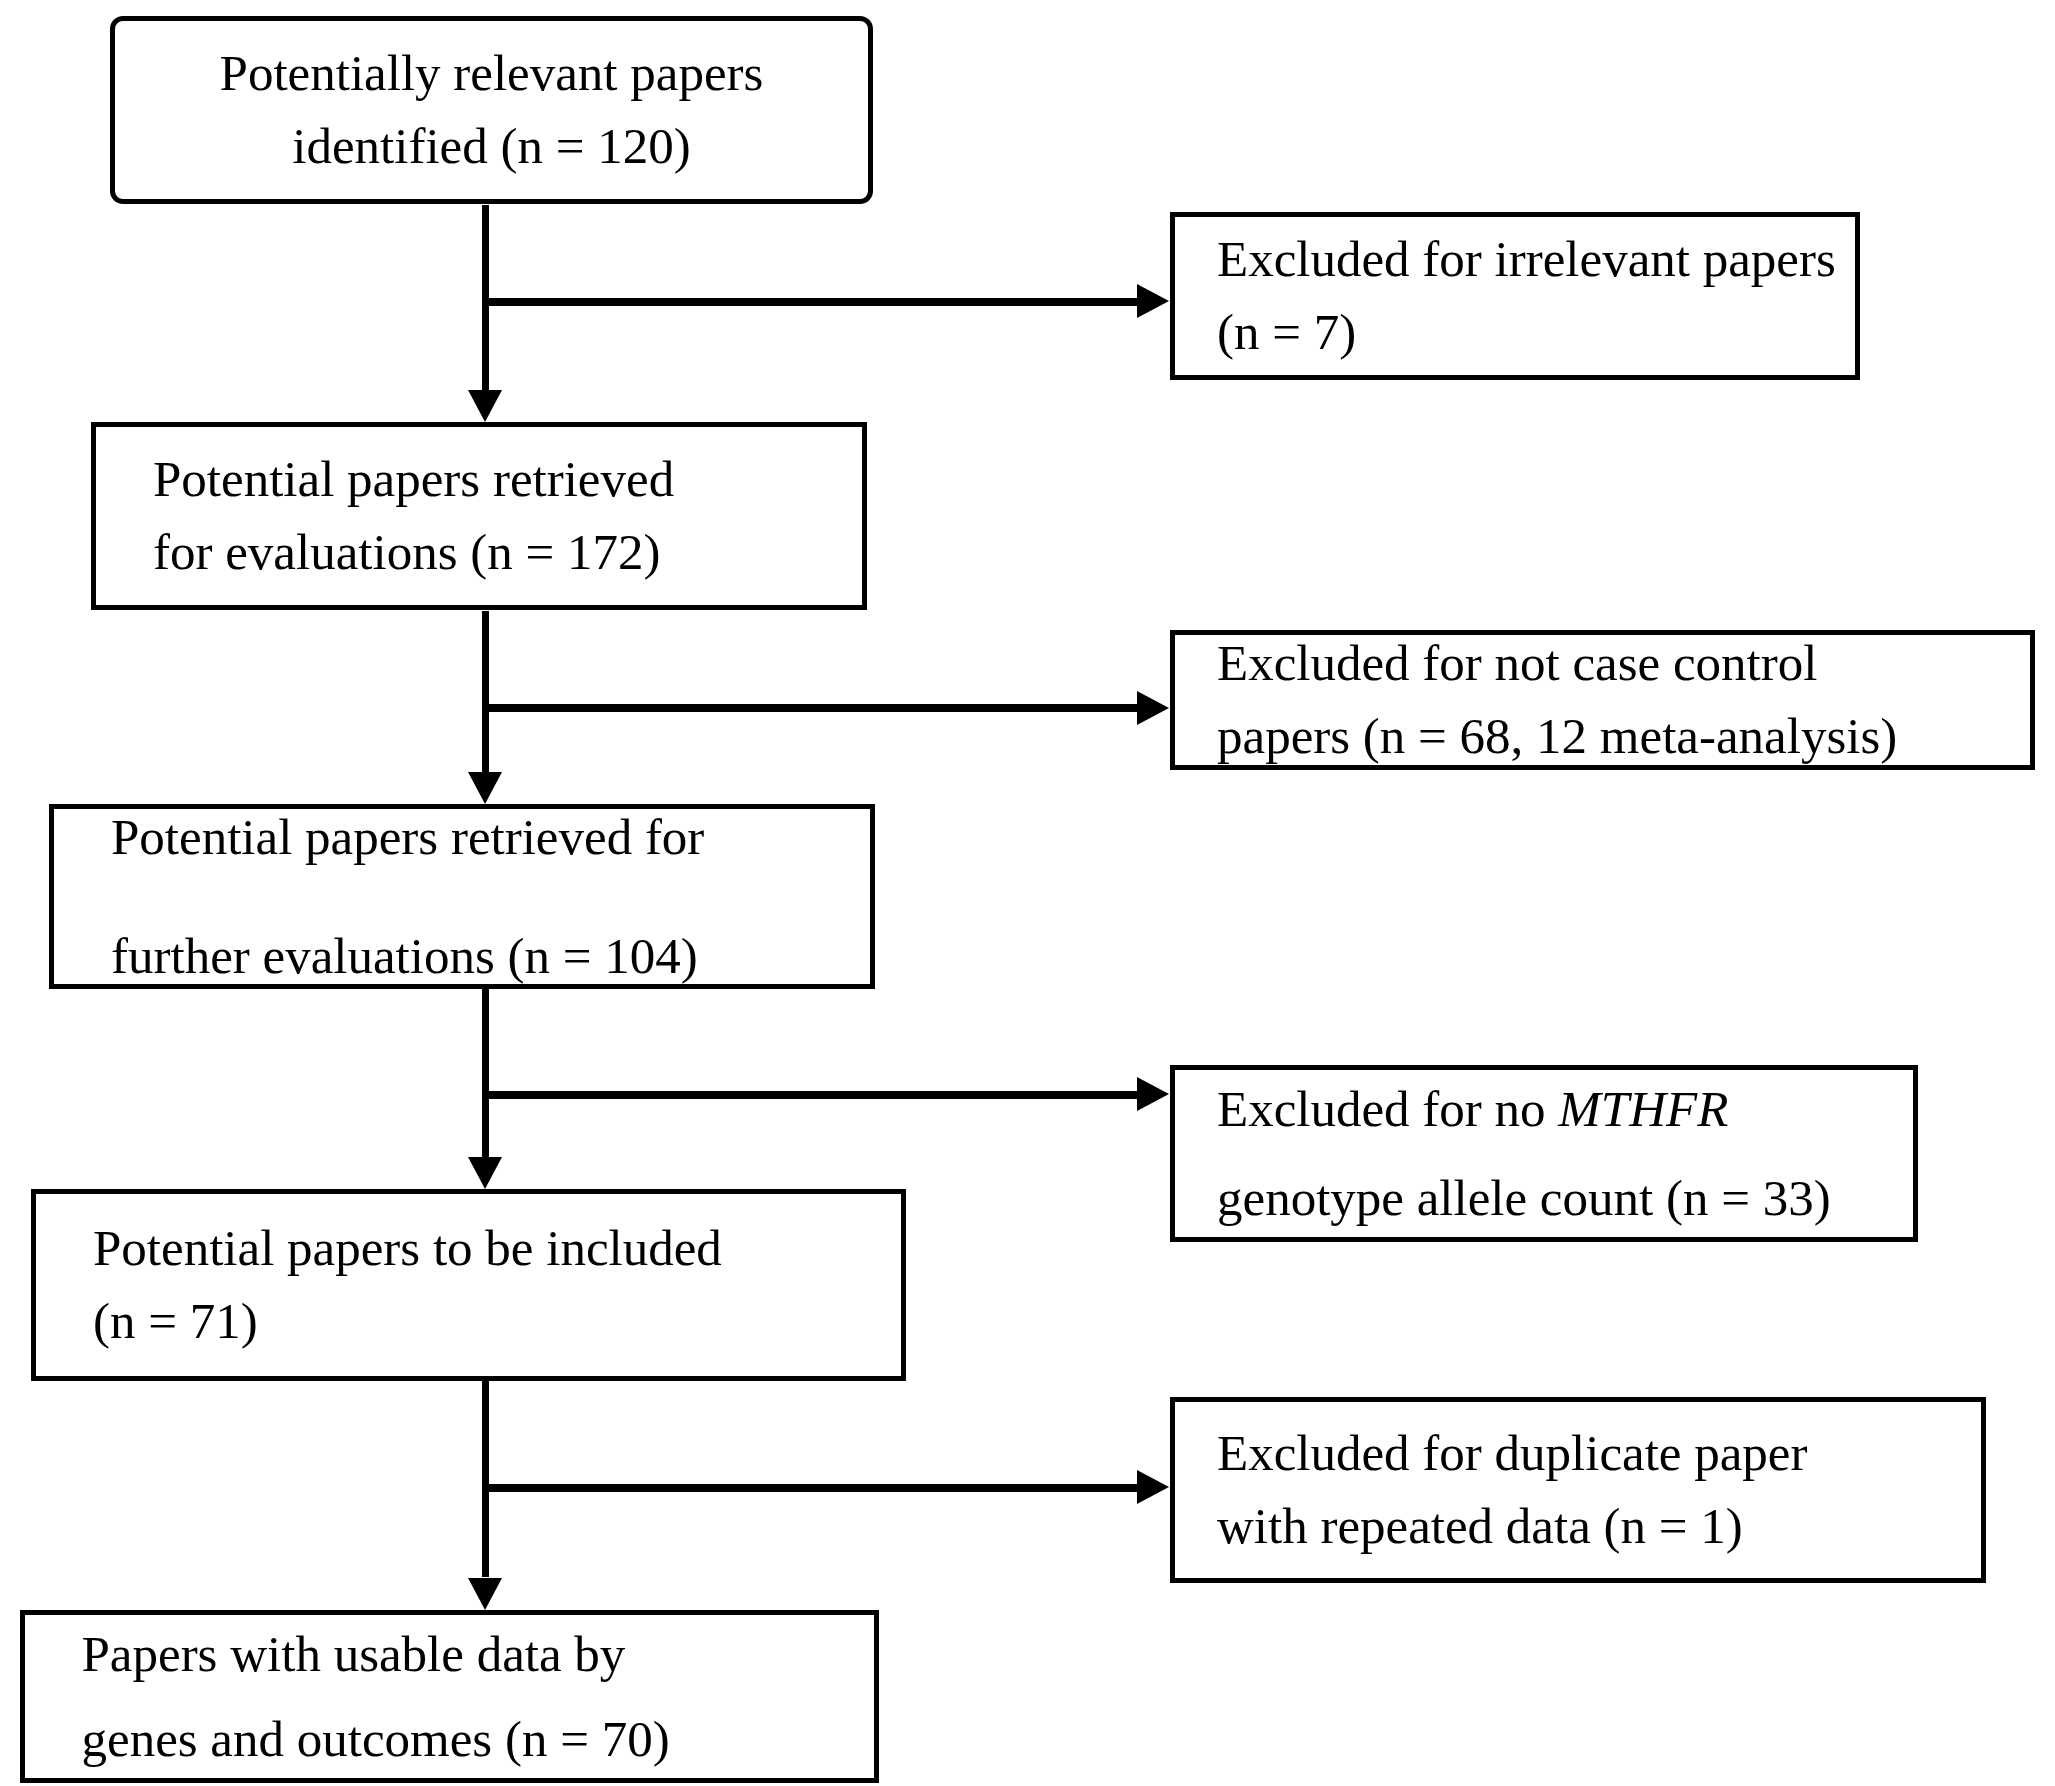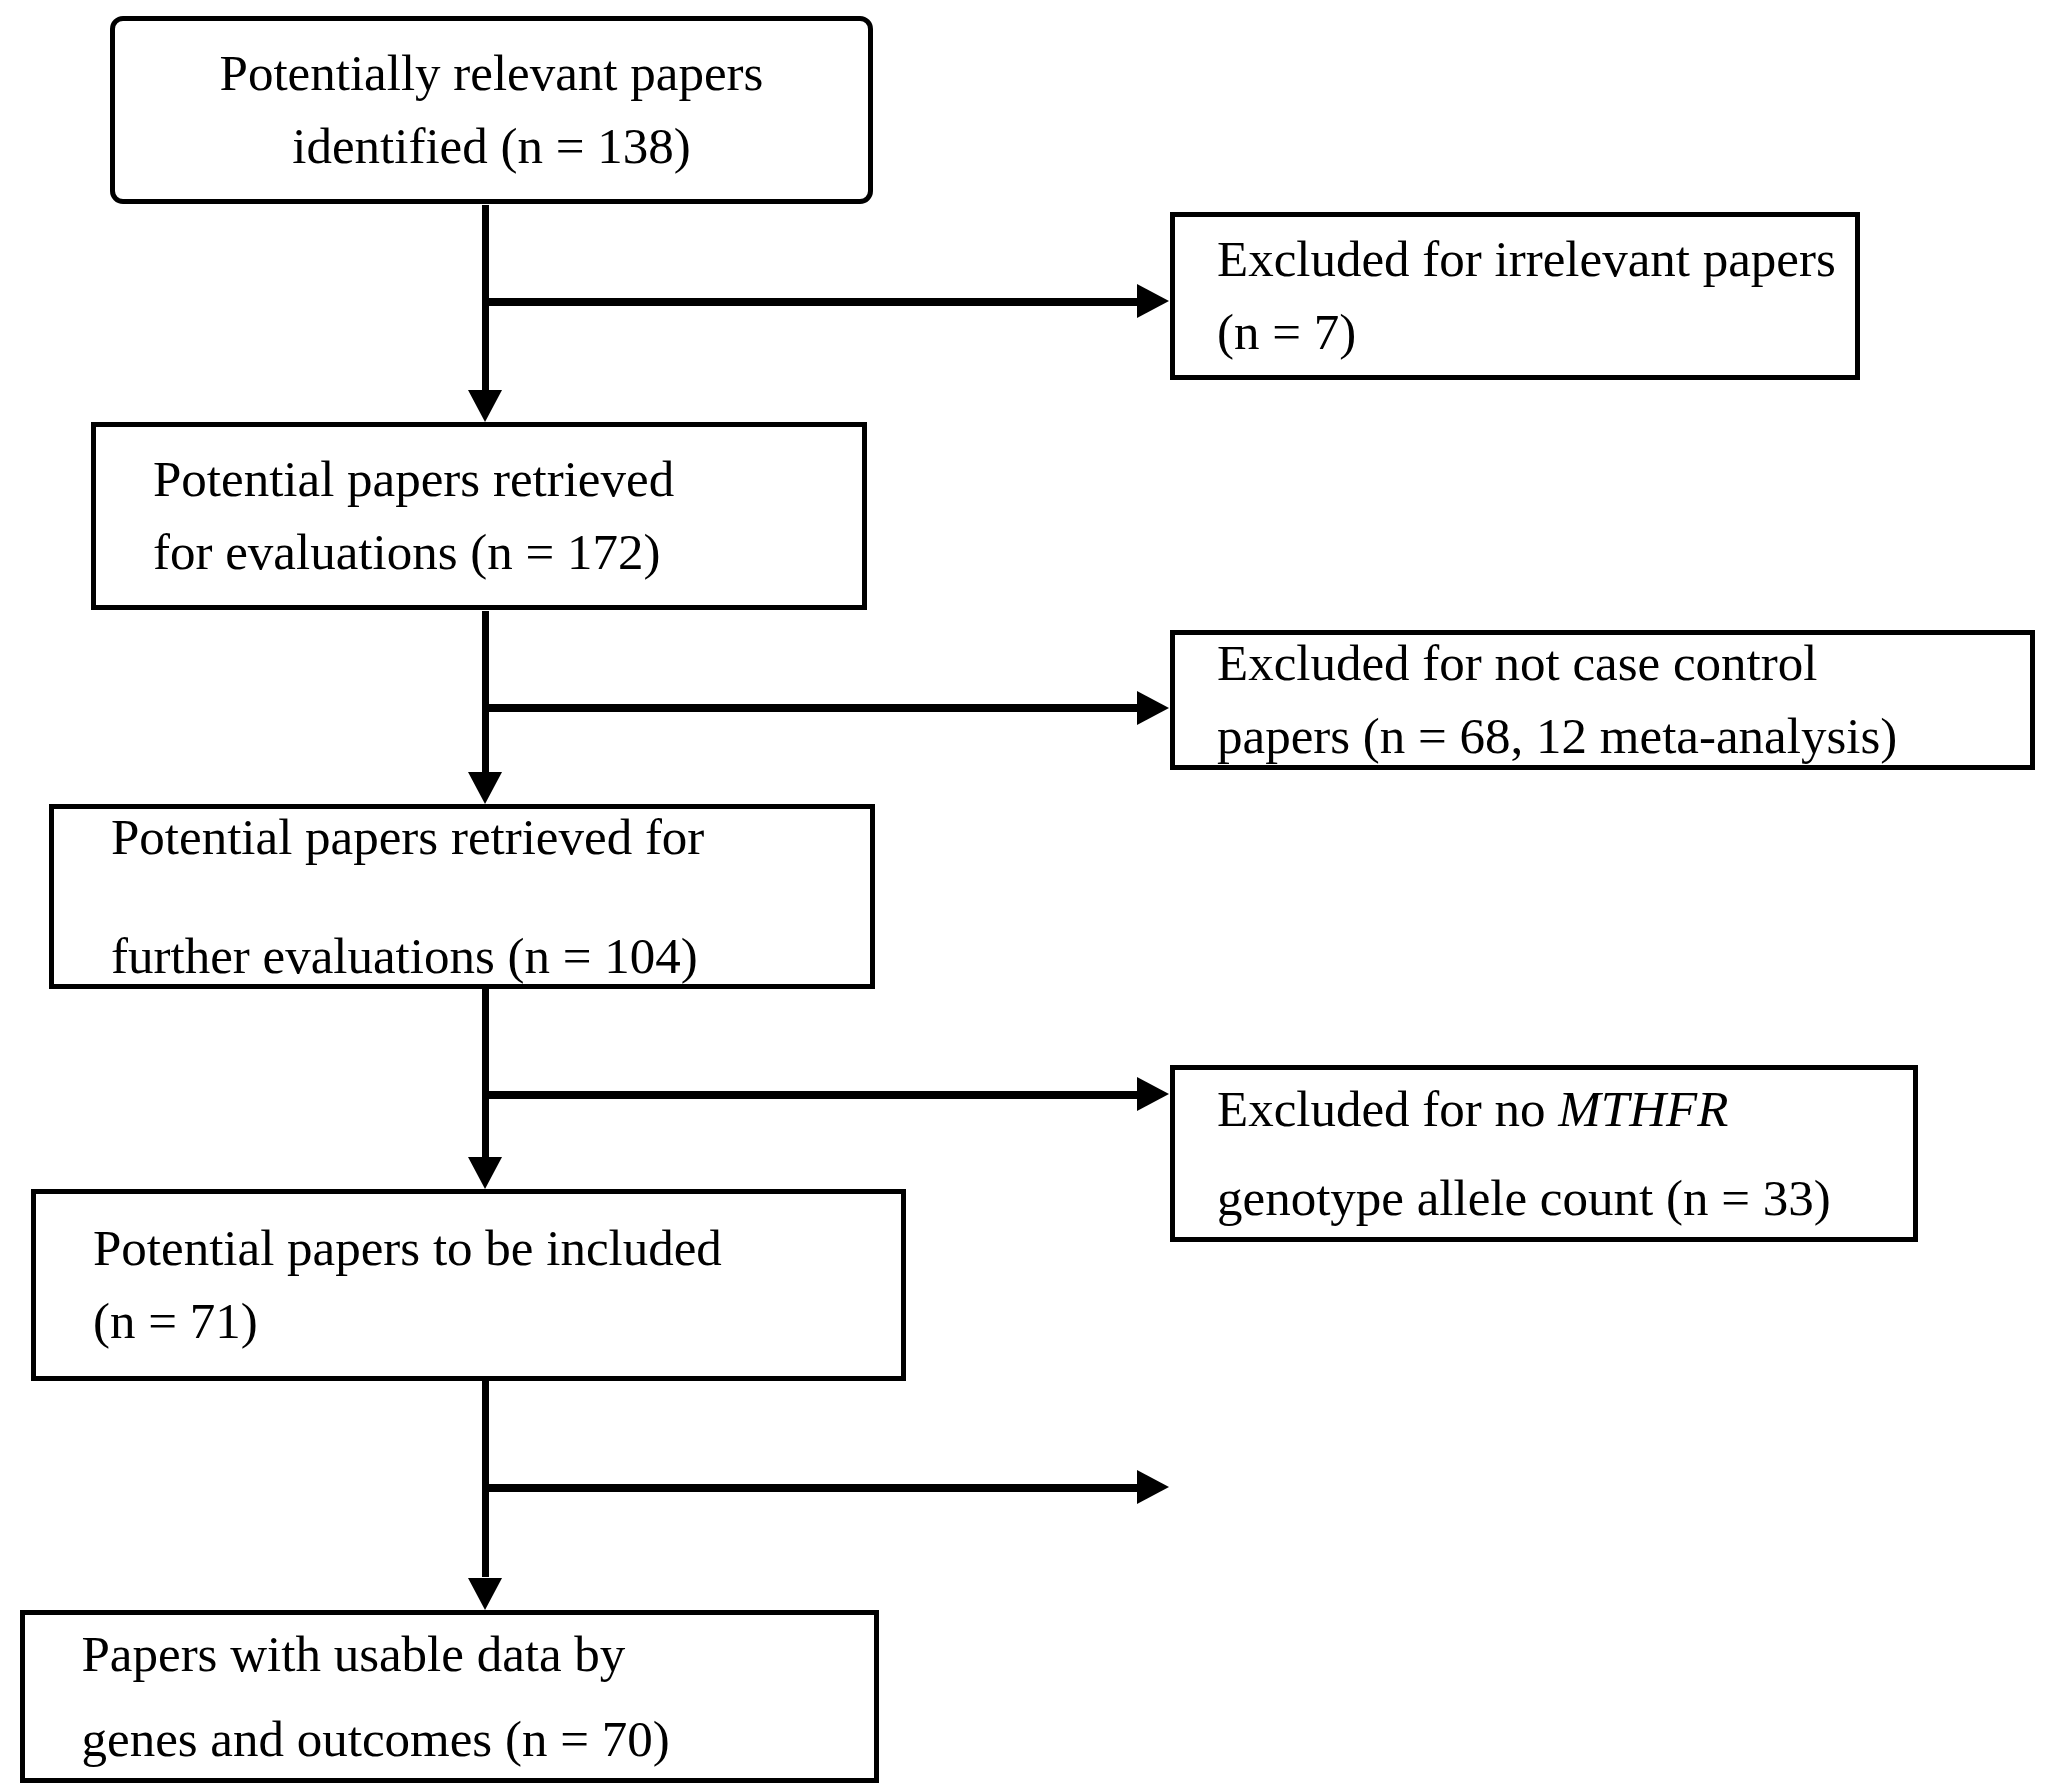--- a/index.html
+++ b/index.html
@@ -53,21 +53,21 @@
     border-left: 32.5px solid #000000;
   }
 </style>
 </head>
 <body>
 
 <div id="canvas">
 
   <div class="box centered" style="left:110px; top:16.2px; width:763px; height:188px;">
     <div class="line">Potentially relevant papers</div>
-    <div class="line">identified (n = 138)</div>
+    <div class="line">identified (n = 120)</div>
   </div>
 
   <div class="box left-step" style="left:91px; top:422px; width:776px; height:188px;">
     <div class="line">Potential papers retrieved</div>
     <div class="line">for evaluations (n = 172)</div>
   </div>
 
   <div class="box left-step" style="left:49px; top:804px; width:826px; height:185px;gap:46px;">
     <div class="line">Potential papers retrieved for</div>
     <div class="line">further evaluations (n = 104)</div>
@@ -91,20 +91,24 @@
   <div class="box exclusion" style="left:1170px; top:630px; width:865px; height:140px;">
     <div class="line">Excluded for not case control</div>
     <div class="line">papers (n = 68, 12 meta-analysis)</div>
   </div>
 
   <div class="box exclusion" style="left:1170px; top:1065px; width:748px; height:177px;gap:16px;">
     <div class="line"><span>Excluded for no </span><em>MTHFR</em><span></span></div>
     <div class="line">genotype allele count (n = 33)</div>
   </div>
 
+  <div class="box exclusion" style="left:1170px; top:1397px; width:816px; height:186px;">
+    <div class="line">Excluded for duplicate paper</div>
+    <div class="line">with repeated data (n = 1)</div>
+  </div>
 
   <div class="vline" style="left:482px; top:205px; height:188px;"></div>
   <div class="head-down" style="left:468px; top:390px;"></div>
   <div class="hline" style="left:482px; top:298px; width:656px;"></div>
   <div class="head-right" style="left:1137px; top:284px;"></div>
 
   <div class="vline" style="left:482px; top:611px; height:162px;"></div>
   <div class="head-down" style="left:468px; top:772px;"></div>
   <div class="hline" style="left:482px; top:704px; width:656px;"></div>
   <div class="head-right" style="left:1137px; top:691px;"></div>

